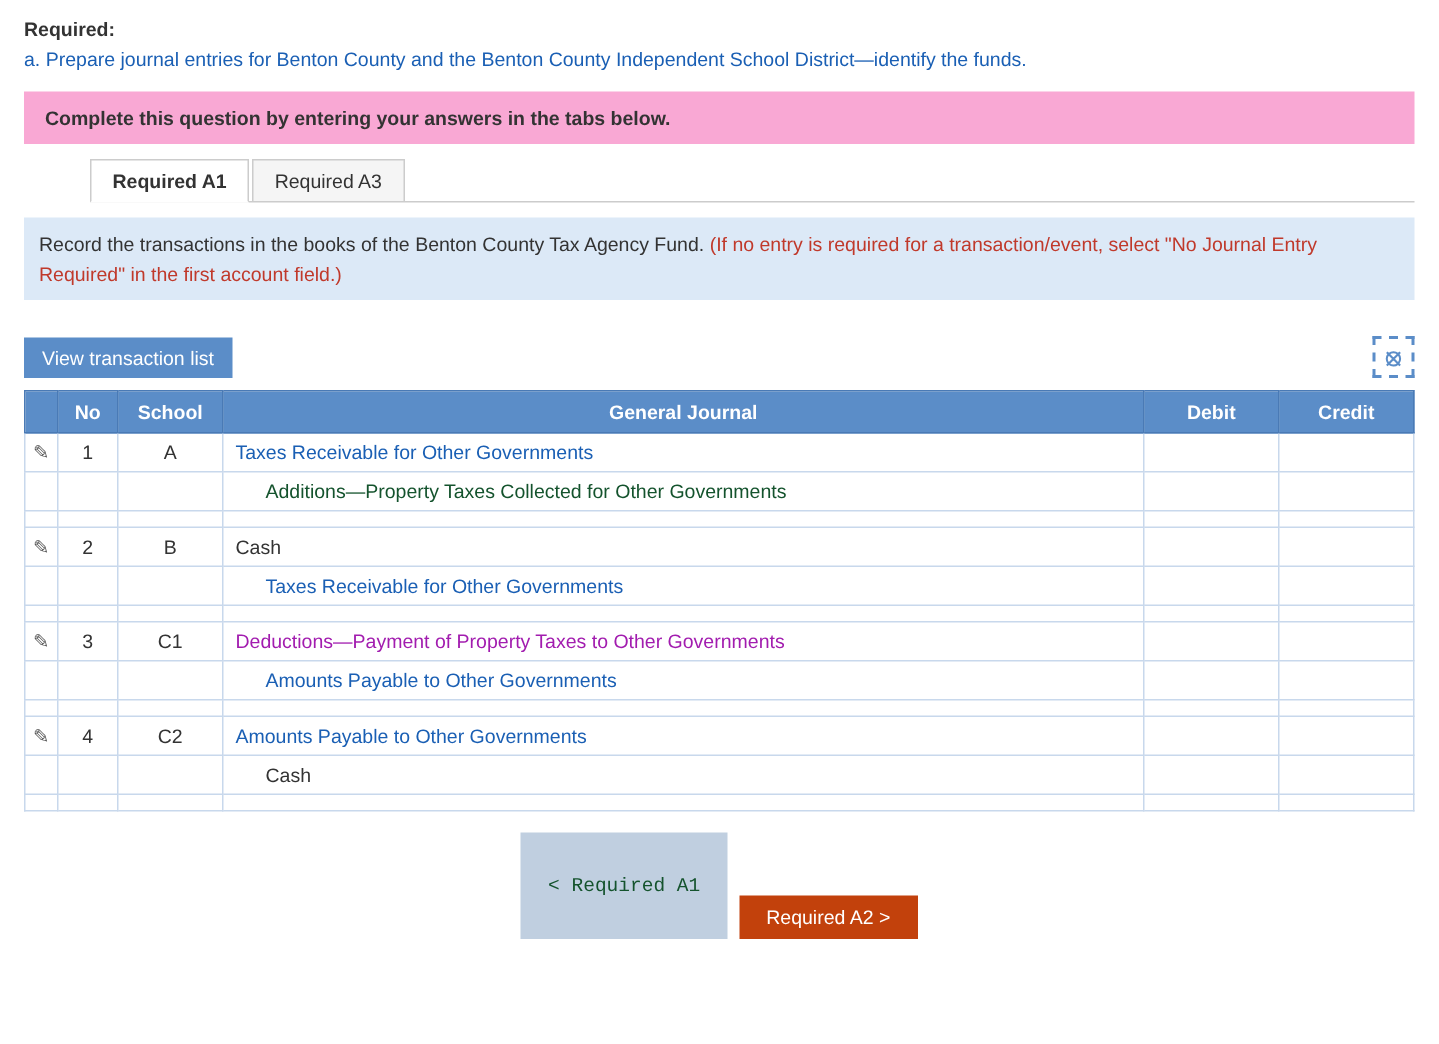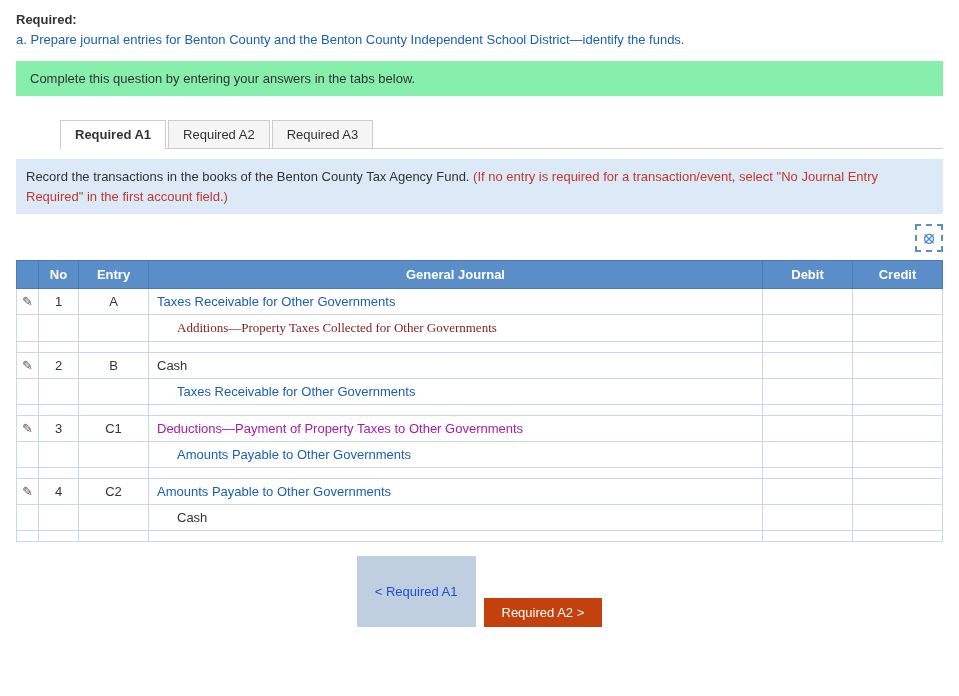--- a/index.html
+++ b/index.html
@@ -13,24 +13,24 @@
     .required-label {
       font-weight: bold;
       margin-bottom: 4px;
     }
     .required-text {
       color: #1a5fb4;
       margin-bottom: 12px;
       line-height: 1.4;
     }
     .instruction-box {
-      background: #86efac;
+      background: #f9a8d4;
       padding: 10px 14px;
-      margin-bottom: 24px;
-      font-weight: normal;
+      margin-bottom: 10px;
+      font-weight: bold;
       font-size: 13px;
     }
     .tabs-row {
       display: flex;
       border-bottom: 1px solid #ccc;
       margin-bottom: 10px;
       margin-left: 44px;
     }
     .tab {
       padding: 6px 14px;
@@ -43,21 +43,21 @@
     }
     .tab.active {
       background: #fff;
       border-bottom: 1px solid #fff;
       margin-bottom: -1px;
       font-weight: bold;
     }
     .info-bar {
       background: #dce9f7;
       padding: 8px 10px;
-      margin-bottom: 10px;
+      margin-bottom: 24px;
       font-size: 13px;
       line-height: 1.5;
       color: #333;
     }
     .info-bar .red {
       color: #c0392b;
     }
     .buttons-row {
       display: flex;
       align-items: center;
@@ -126,21 +126,22 @@
       margin-top: 14px;
     }
     .nav-btn {
       padding: 7px 18px;
       font-size: 13px;
       cursor: pointer;
       border: none;
     }
     .nav-btn.prev {
       background: #c0cfe0;
-      color: #1d4ed8;
+      color: #14532d;
+      font-family: Liberation Mono, monospace;
     }
     .nav-btn.next {
       background: #c2410c;
       color: #fff;
       margin-top: 42px;
     }
   </style>
 </head>
 <body>
 
@@ -148,59 +149,59 @@
 <div class="required-text">
   <span>a. </span><span>Prepare journal entries for Benton County and the Benton County Independent School District—identify the funds.</span>
 </div>
 
 <div class="instruction-box">
   <span>Complete this question by entering your answers in the tabs below.</span>
 </div>
 
 <div class="tabs-row">
   <div class="tab active">Required A1</div>
-  <div class="tab">Required A2</div>
   <div class="tab">Required A3</div>
 </div>
 
 <div class="info-bar">
   <span>Record the transactions in the books of the Benton County Tax Agency Fund.</span><span class="red"> (If no entry is required for a transaction/event, select "No Journal Entry Required" in the first account field.)</span>
 </div>
 
 <div class="buttons-row">
+  <button class="btn-blue">View transaction list</button>
   <div class="icon-box">
     <span class="icon-x">⦻</span>
   </div>
 </div>
 
 <table class="journal-table">
   <thead>
     <tr>
       <th style="width:22px; background:#5b8dc8; border:1px solid #4a7ab5;"></th>
       <th>No</th>
-      <th>Entry</th>
+      <th>School</th>
       <th class="general-journal">General Journal</th>
       <th>Debit</th>
       <th>Credit</th>
     </tr>
   </thead>
   <tbody id="journal-tbody">
   <tr>
         <td style="width: 22px; text-align: center; padding: 2px;"><span style="cursor: pointer; color: rgb(85, 85, 85);">✎</span></td>
         <td class="no-col">1</td>
         <td class="events-col">A</td>
         <td style="color: rgb(26, 95, 180);">Taxes Receivable for Other Governments</td>
         <td class="debit-col"></td>
         <td class="credit-col"></td>
       </tr>
       <tr>
         <td style="width: 22px; text-align: center; padding: 2px;"></td>
         <td class="no-col"></td>
         <td class="events-col"></td>
-        <td style="color: #7f1d1d; padding-left: 28px; font-family: Liberation Serif, serif;">Additions—Property Taxes Collected for Other Governments</td>
+        <td style="color: #14532d; padding-left: 28px;">Additions—Property Taxes Collected for Other Governments</td>
         <td class="debit-col"></td>
         <td class="credit-col"></td>
       </tr>
       <tr>
         <td style="width: 22px; text-align: center; padding: 2px;"></td>
         <td class="no-col"></td>
         <td class="events-col"></td>
         <td style="padding-left: 28px;"></td>
         <td class="debit-col"></td>
         <td class="credit-col"></td>

